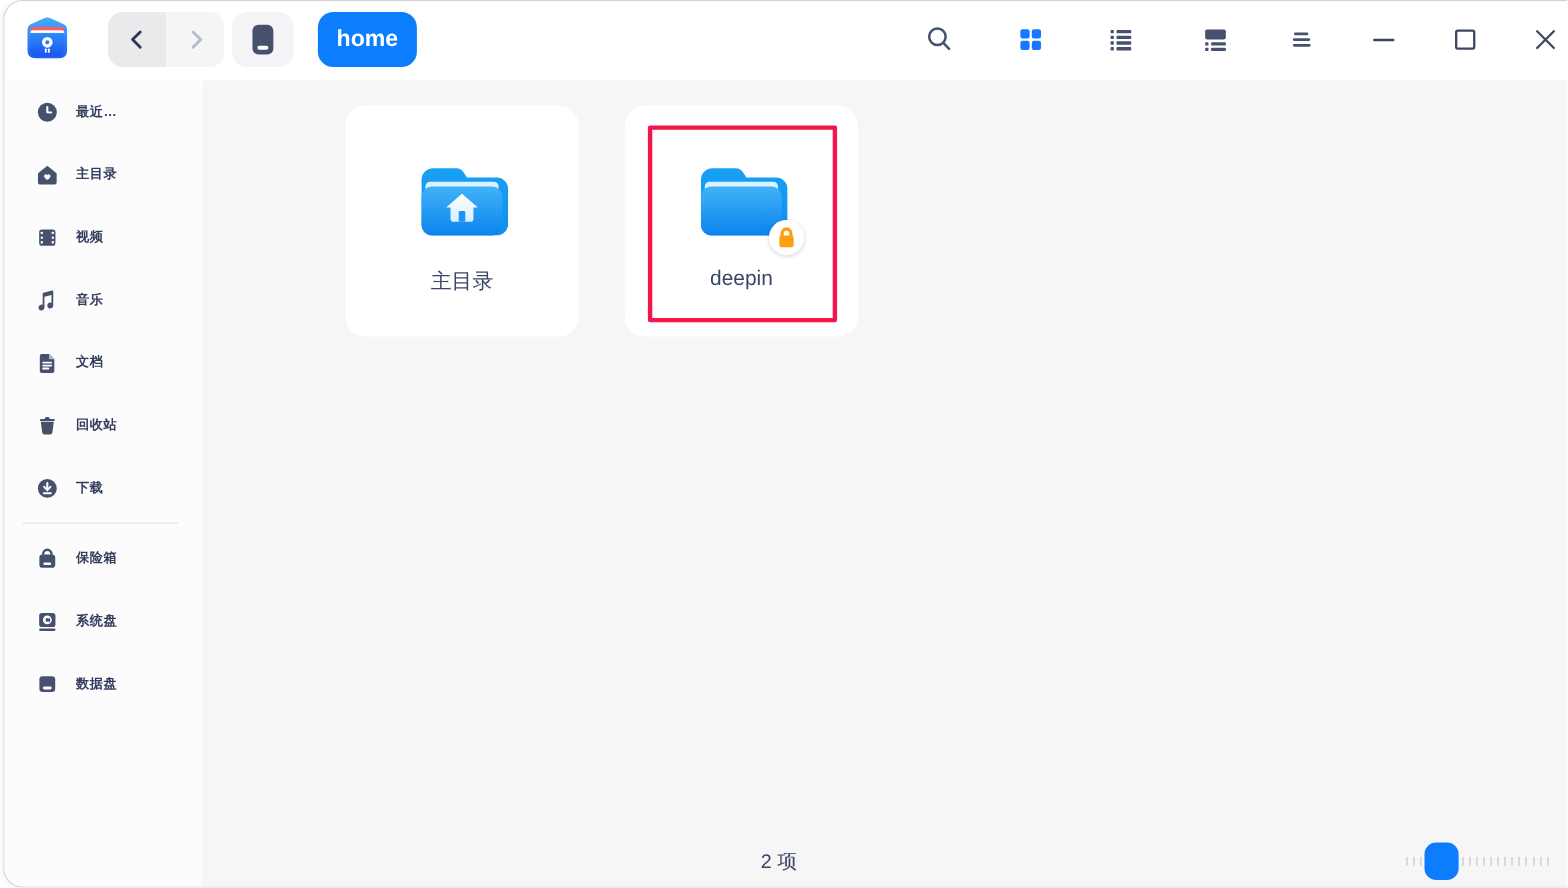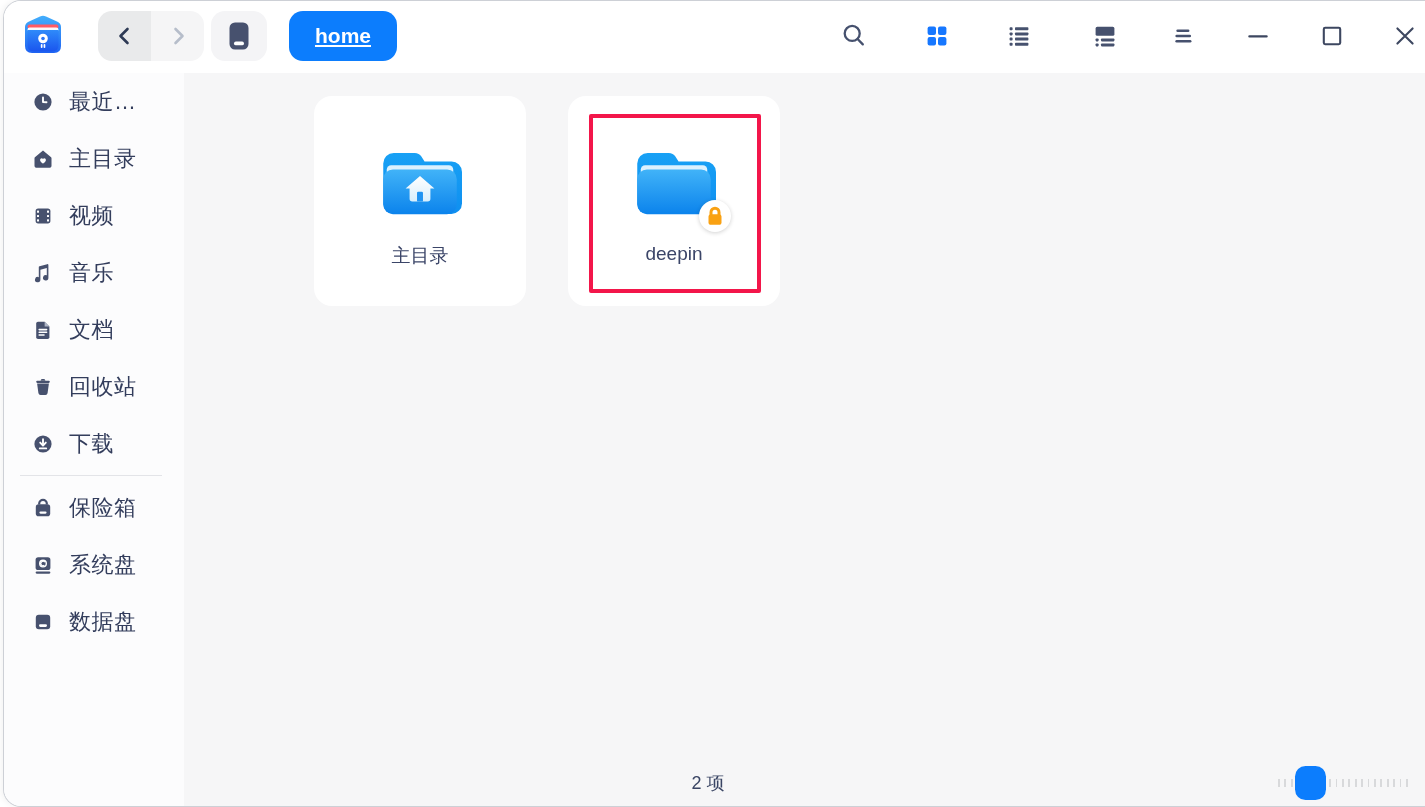--- a/index.html
+++ b/index.html
@@ -16,33 +16,33 @@
   .titlebar { position:absolute; left:0; top:0; right:0; height:72px; background:#ffffff; }
   .appicon { position:absolute; left:17px; top:12px; width:44px; height:44px; }
   .navpill { position:absolute; left:94px; top:10px; width:106px; height:50px;
              border-radius:14px; overflow:hidden; display:flex; }
   .navpill .half { flex:1; display:flex; align-items:center; justify-content:center; cursor:pointer; }
   .navpill .back { background:#e9eaeb; }
   .navpill .fwd  { background:#f5f5f6; }
   .sq-btn { position:absolute; top:10px; height:50px; border-radius:14px; background:#f4f4f6;
             display:flex; align-items:center; justify-content:center; cursor:pointer; }
   .disk-btn { left:207px; width:56px; }
-  .tab { position:absolute; left:285px; top:10px; width:108px; height:50px; border-radius:14px;
+  .tab { position:absolute; left:285px; top:10px; width:90px; height:50px; border-radius:14px;
          background:#0c7dfd; color:#ffffff; font-size:21px; font-weight:600;
-         display:flex; align-items:center; justify-content:center; cursor:pointer;text-decoration:underline; }
+         display:flex; align-items:center; justify-content:center; cursor:pointer; }
   .tb-ic { position:absolute; top:21px; width:28px; height:28px; cursor:pointer;
            display:flex; align-items:center; justify-content:center; }
 
   
   .sidebar { position:absolute; left:0; top:72px; width:180px; bottom:0;
              background:#fcfcfd; overflow:hidden; }
   .sb-item { height:57px; display:flex; align-items:center; padding-left:28px; gap:15px; cursor:pointer; }
   .sb-ic { width:22px; height:22px; flex:0 0 22px; }
   .sb-ic svg { display:block; }
-  .sb-label { font-size:22px; color:#333d5c; font-weight:400; letter-spacing:.5px; white-space:nowrap; }
+  .sb-label { font-size:12px; color:#333d5c; font-weight:700; letter-spacing:.5px; white-space:nowrap; }
   .sb-divider { height:1px; background:#e3e4e8; margin:3px 22px 3px 16px; }
 
   
   .content { position:absolute; left:180px; top:72px; right:0; bottom:0; background:#f6f6f7; }
   .card { position:absolute; top:23px; width:212px; height:210px; border-radius:18px;
           background:#ffffff; display:flex; flex-direction:column; align-items:center; cursor:pointer; }
   .card-1 { left:130px; }
   .card-2 { left:384px; }
   .folder-wrap { position:relative; width:84px; height:73px; margin-top:51px; }
   .item-label { margin-top:23px; font-size:19px; color:#3b4568; }

